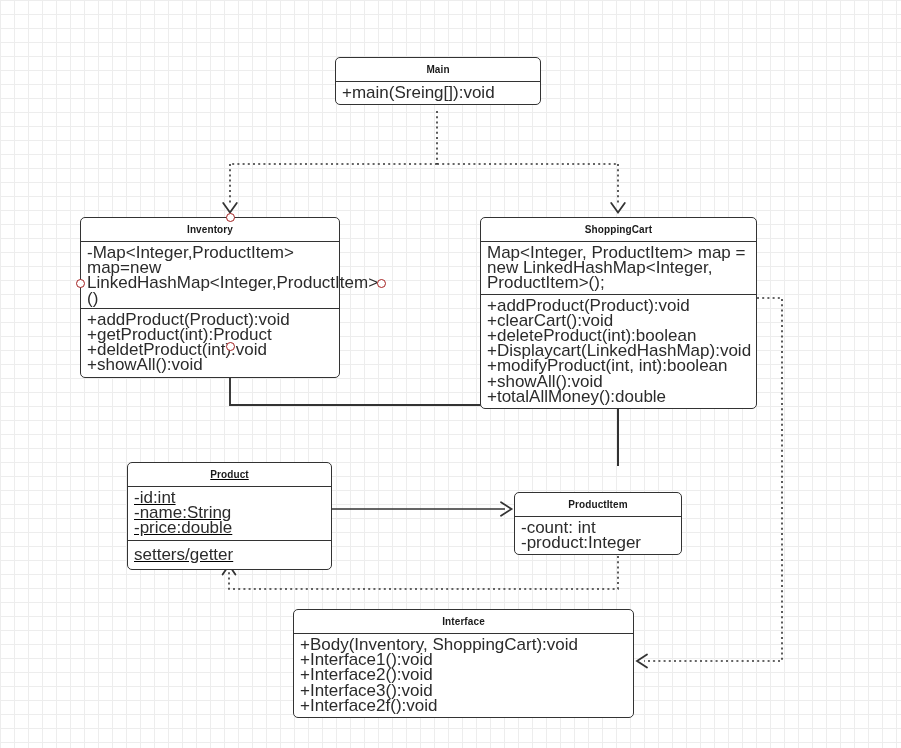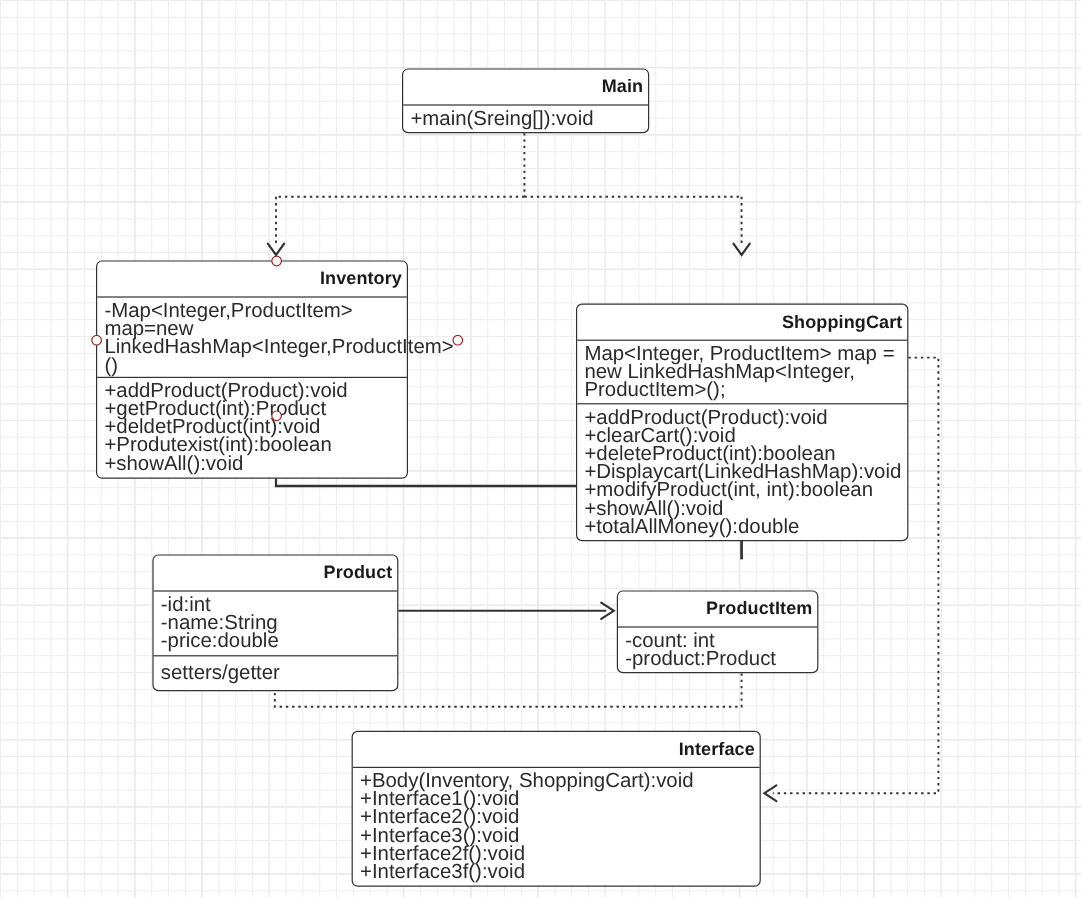--- a/index.html
+++ b/index.html
@@ -32,23 +32,23 @@
   }
   .umlbox {
     position: absolute;
     box-sizing: border-box;
     background: #ffffff;
     border: 1.6px solid #333333;
     border-radius: 5px;
     z-index: 5;
   }
   .cls-title {
-    text-align: right;
+    text-align: center;
     font-weight: bold;
-    font-size: 15px;
+    font-size: 10px;
     color: #1a1a1a;
     padding: 6px 4px 6px 4px;
     letter-spacing: .1px;
   }
   .sect {
     border-top: 1.6px solid #333333;
     padding: 3px 6px 4px 6px;
   }
   .sect .ln {
     font-size: 17px;
@@ -131,70 +131,68 @@
 
   <div class="umlbox" style="left:80px; top:217px; width:260px;">
     <div class="cls-title">Inventory</div>
     <div class="sect" style="padding-bottom:2px;">
       <div class="ln wrapline">-Map&lt;Integer,ProductItem&gt; map=new LinkedHashMap&lt;Integer,ProductItem&gt;()</div>
     </div>
     <div class="sect">
       <div class="ln">+addProduct(Product):void</div>
       <div class="ln">+getProduct(int):Product</div>
       <div class="ln">+deldetProduct(int):void</div>
-      <div class="ln">+Produtexist(int):boolean</div>
       <div class="ln">+showAll():void</div>
     </div>
   </div>
   <div class="cp" style="left:226px; top:212.5px;"></div>
   <div class="cp" style="left:75.5px; top:279px;"></div>
   <div class="cp" style="left:376.5px; top:279px;"></div>
   <div class="cp" style="left:226px; top:341.5px;"></div>
 
-  <div class="umlbox" style="left:480px; top:217px; width:277px;margin-top:36px;">
+  <div class="umlbox" style="left:480px; top:217px; width:277px;">
     <div class="cls-title">ShoppingCart</div>
     <div class="sect" style="padding-bottom:3px;">
       <div class="ln wrapline">Map&lt;Integer, ProductItem&gt; map = new LinkedHashMap&lt;Integer, ProductItem&gt;();</div>
     </div>
     <div class="sect">
       <div class="ln">+addProduct(Product):void</div>
       <div class="ln">+clearCart():void</div>
       <div class="ln">+deleteProduct(int):boolean</div>
       <div class="ln">+Displaycart(LinkedHashMap):void</div>
       <div class="ln">+modifyProduct(int, int):boolean</div>
       <div class="ln">+showAll():void</div>
       <div class="ln">+totalAllMoney():double</div>
     </div>
   </div>
 
-  <div class="umlbox" style="left:127px; top:462px; width:205px;">
+  <div class="umlbox" style="left:127px; top:462px; width:205px;text-decoration:underline;">
     <div class="cls-title">Product</div>
     <div class="sect">
       <div class="ln">-id:int</div>
       <div class="ln">-name:String</div>
       <div class="ln">-price:double</div>
     </div>
     <div class="sect" style="padding-top:6px; padding-bottom:7px;">
       <div class="ln">setters/getter</div>
     </div>
   </div>
 
   <div class="umlbox" style="left:514px; top:492px; width:168px;">
     <div class="cls-title">ProductItem</div>
     <div class="sect">
       <div class="ln">-count: int</div>
-      <div class="ln">-product:Product</div>
+      <div class="ln">-product:Integer</div>
     </div>
   </div>
 
   <div class="umlbox" style="left:293px; top:609px; width:341px;">
     <div class="cls-title">Interface</div>
     <div class="sect">
       <div class="ln">+Body(Inventory, ShoppingCart):void</div>
       <div class="ln">+Interface1():void</div>
       <div class="ln">+Interface2():void</div>
       <div class="ln">+Interface3():void</div>
       <div class="ln">+Interface2f():void</div>
-      <div class="ln">+Interface3f():void</div>
     </div>
   </div>
 
 </div>
 
 </body></html>

